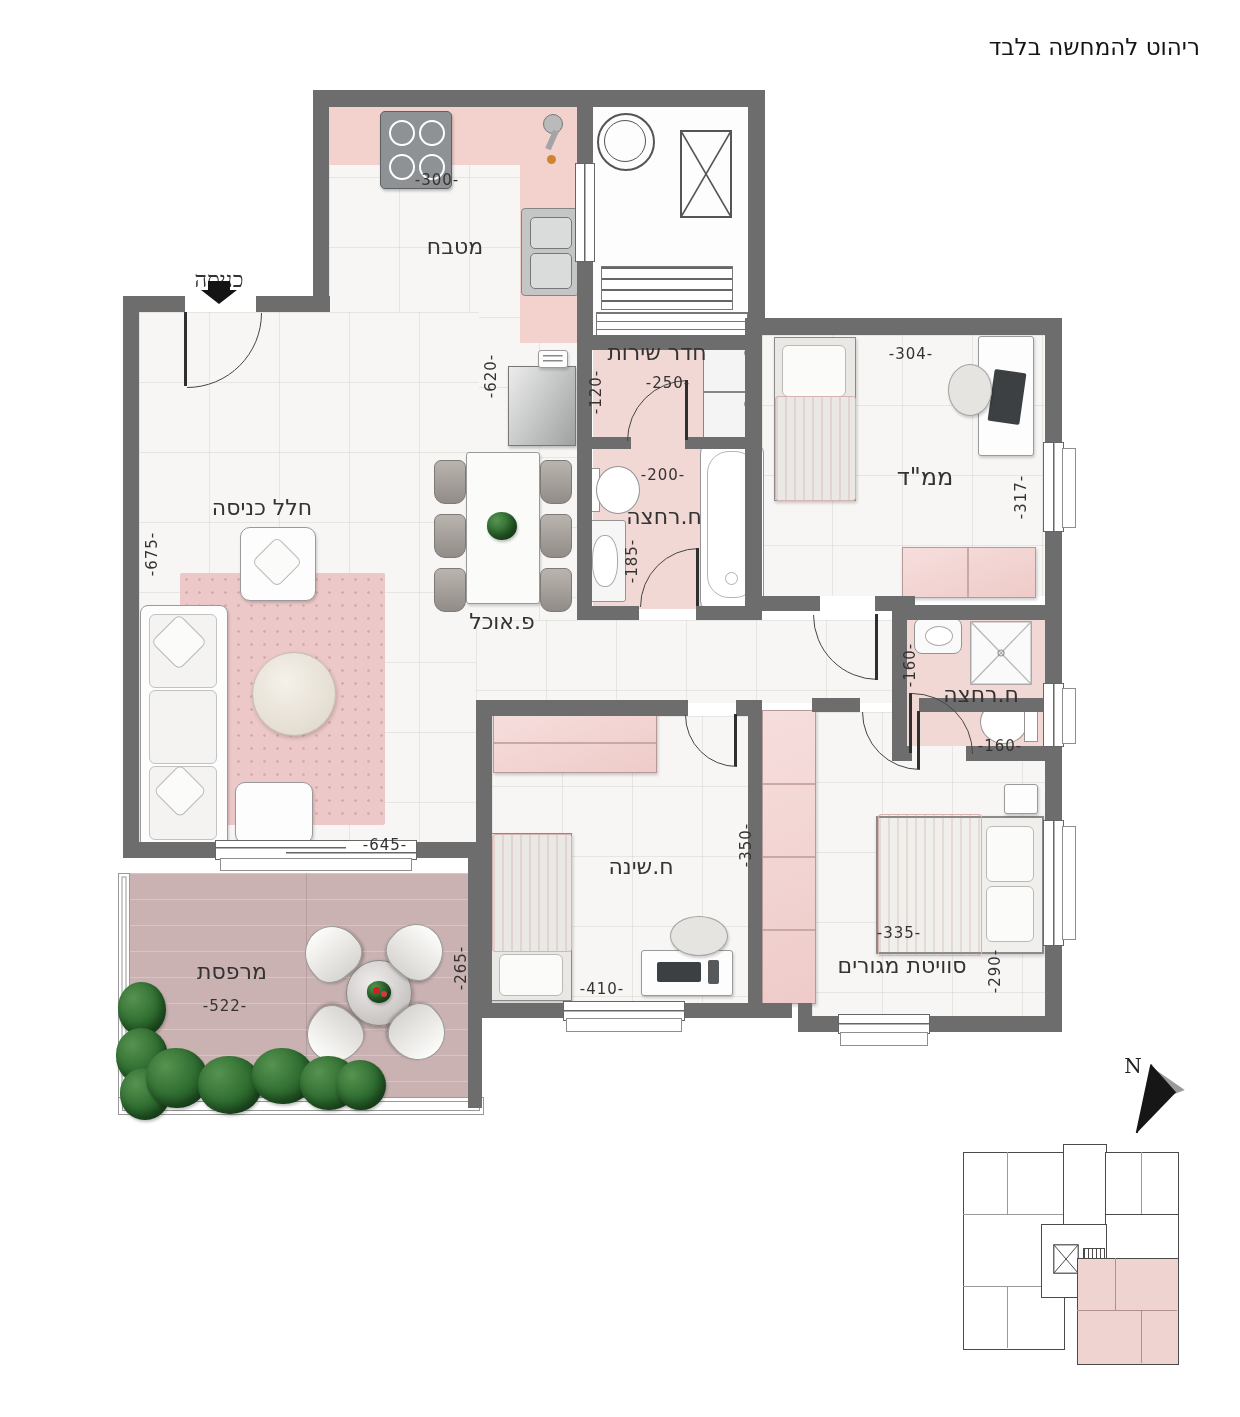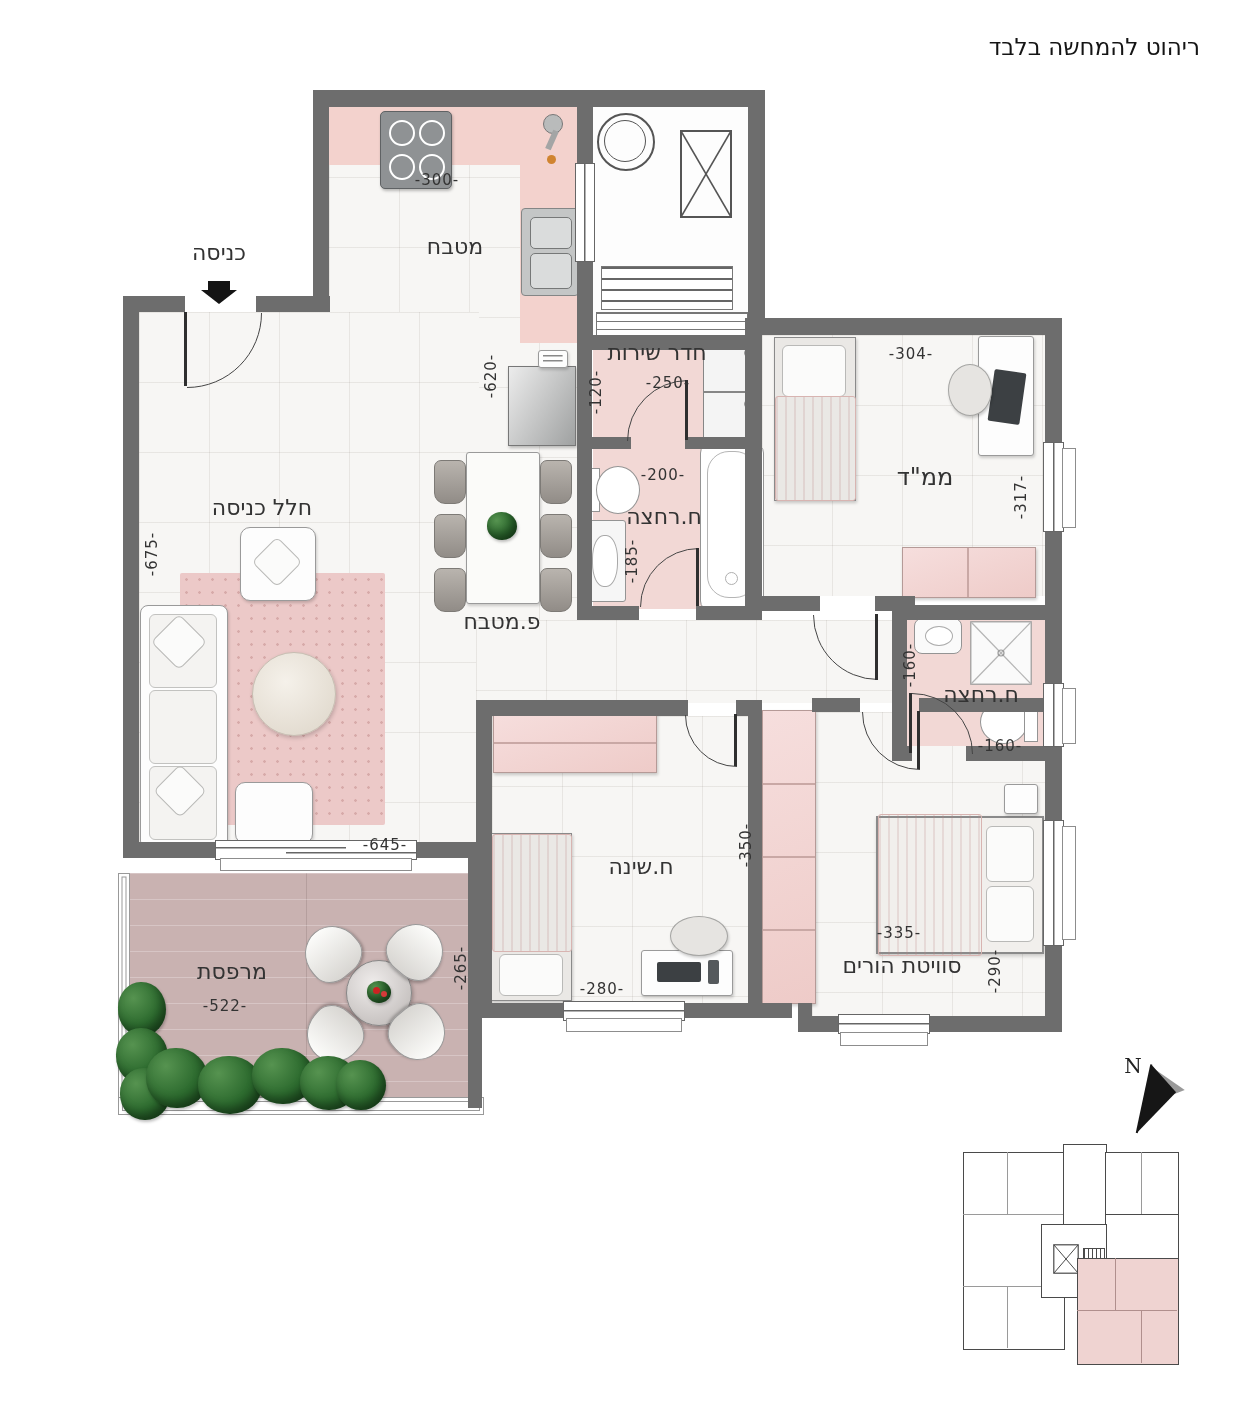--- a/index.html
+++ b/index.html
@@ -281,55 +281,55 @@
   <div class="leaf" style="left:696px;top:548px;width:3px;height:58px;"></div>
   <div class="arc q-bl" style="left:813px;top:550px;width:128px;height:128px;"></div>
   <div class="leaf" style="left:875px;top:614px;width:3px;height:66px;"></div>
   <div class="arc q-bl" style="left:685px;top:663px;width:102px;height:102px;"></div>
   <div class="leaf" style="left:734px;top:714px;width:3px;height:52px;"></div>
   <div class="arc q-bl" style="left:862px;top:654px;width:114px;height:114px;"></div>
   <div class="leaf" style="left:917px;top:711px;width:3px;height:58px;"></div>
   <div class="arc q-tr" style="left:851px;top:693px;width:120px;height:120px;"></div>
   <div class="leaf" style="left:909px;top:693px;width:3px;height:60px;"></div>
 
-  <div class="lbl" style="left:159px;top:240px;width:120px;">כניסה</div>
+  <div class="lbl" style="left:159px;top:267px;width:120px;font-family:Liberation Serif, serif;">כניסה</div>
   <div class="abs" style="left:208px;top:281px;width:22px;height:9px;background:#141414;"></div>
   <div class="abs" style="left:201px;top:290px;width:0;height:0;border-left:18px solid transparent;border-right:18px solid transparent;border-top:14px solid #141414;"></div>
 
   <div class="lbl" style="left:395px;top:234px;width:120px;">מטבח</div>
   <div class="dim" style="left:397px;top:171px;">-300-</div>
   <div class="dim dimv" style="left:451px;top:367px;">-620-</div>
 
   <div class="lbl" style="left:172px;top:495px;width:180px;">חלל כניסה</div>
   <div class="dim dimv" style="left:112px;top:545px;">-675-</div>
   <div class="dim" style="left:345px;top:836px;">-645-</div>
 
-  <div class="lbl" style="left:442px;top:609px;width:120px;">פ.מטבח</div>
+  <div class="lbl" style="left:442px;top:609px;width:120px;">פ.אוכל</div>
 
   <div class="lbl" style="left:577px;top:340px;width:160px;">חדר שירות</div>
   <div class="dim" style="left:628px;top:374px;">-250-</div>
   <div class="dim dimv" style="left:556px;top:383px;">-120-</div>
 
   <div class="dim" style="left:623px;top:466px;">-200-</div>
   <div class="lbl" style="left:594px;top:504px;width:140px;">ח.רחצה</div>
   <div class="dim dimv" style="left:592px;top:552px;">-185-</div>
 
   <div class="lbl" style="left:865px;top:463px;width:120px;font-size:24px;">ממ"ד</div>
   <div class="dim" style="left:871px;top:345px;">-304-</div>
   <div class="dim dimv" style="left:981px;top:488px;">-317-</div>
 
   <div class="lbl" style="left:911px;top:682px;width:140px;">ח.רחצה</div>
   <div class="dim dimv" style="left:870px;top:656px;">-160-</div>
   <div class="dim" style="left:960px;top:737px;">-160-</div>
 
   <div class="lbl" style="left:571px;top:854px;width:140px;">ח.שינה</div>
-  <div class="dim" style="left:562px;top:980px;">-280-</div>
+  <div class="dim" style="left:562px;top:980px;">-410-</div>
   <div class="dim dimv" style="left:706px;top:836px;">-350-</div>
 
-  <div class="lbl" style="left:802px;top:953px;width:200px;">סוויטת הורים</div>
+  <div class="lbl" style="left:802px;top:953px;width:200px;">סוויטת מגורים</div>
   <div class="dim" style="left:859px;top:924px;">-335-</div>
   <div class="dim dimv" style="left:955px;top:962px;">-290-</div>
 
   <div class="lbl" style="left:162px;top:959px;width:140px;">מרפסת</div>
   <div class="dim" style="left:185px;top:997px;">-522-</div>
   <div class="dim dimv" style="left:421px;top:959px;">-265-</div>
 
   <div class="lbl" style="left:1118px;top:1054px;width:30px;font-size:20px;font-family:'DejaVu Serif',serif;color:#222;">N</div>
   <div class="abs" style="left:1124px;top:1060px;width:62px;height:80px;transform:rotate(12deg);">
     <svg width="62" height="80" style="display:block">

